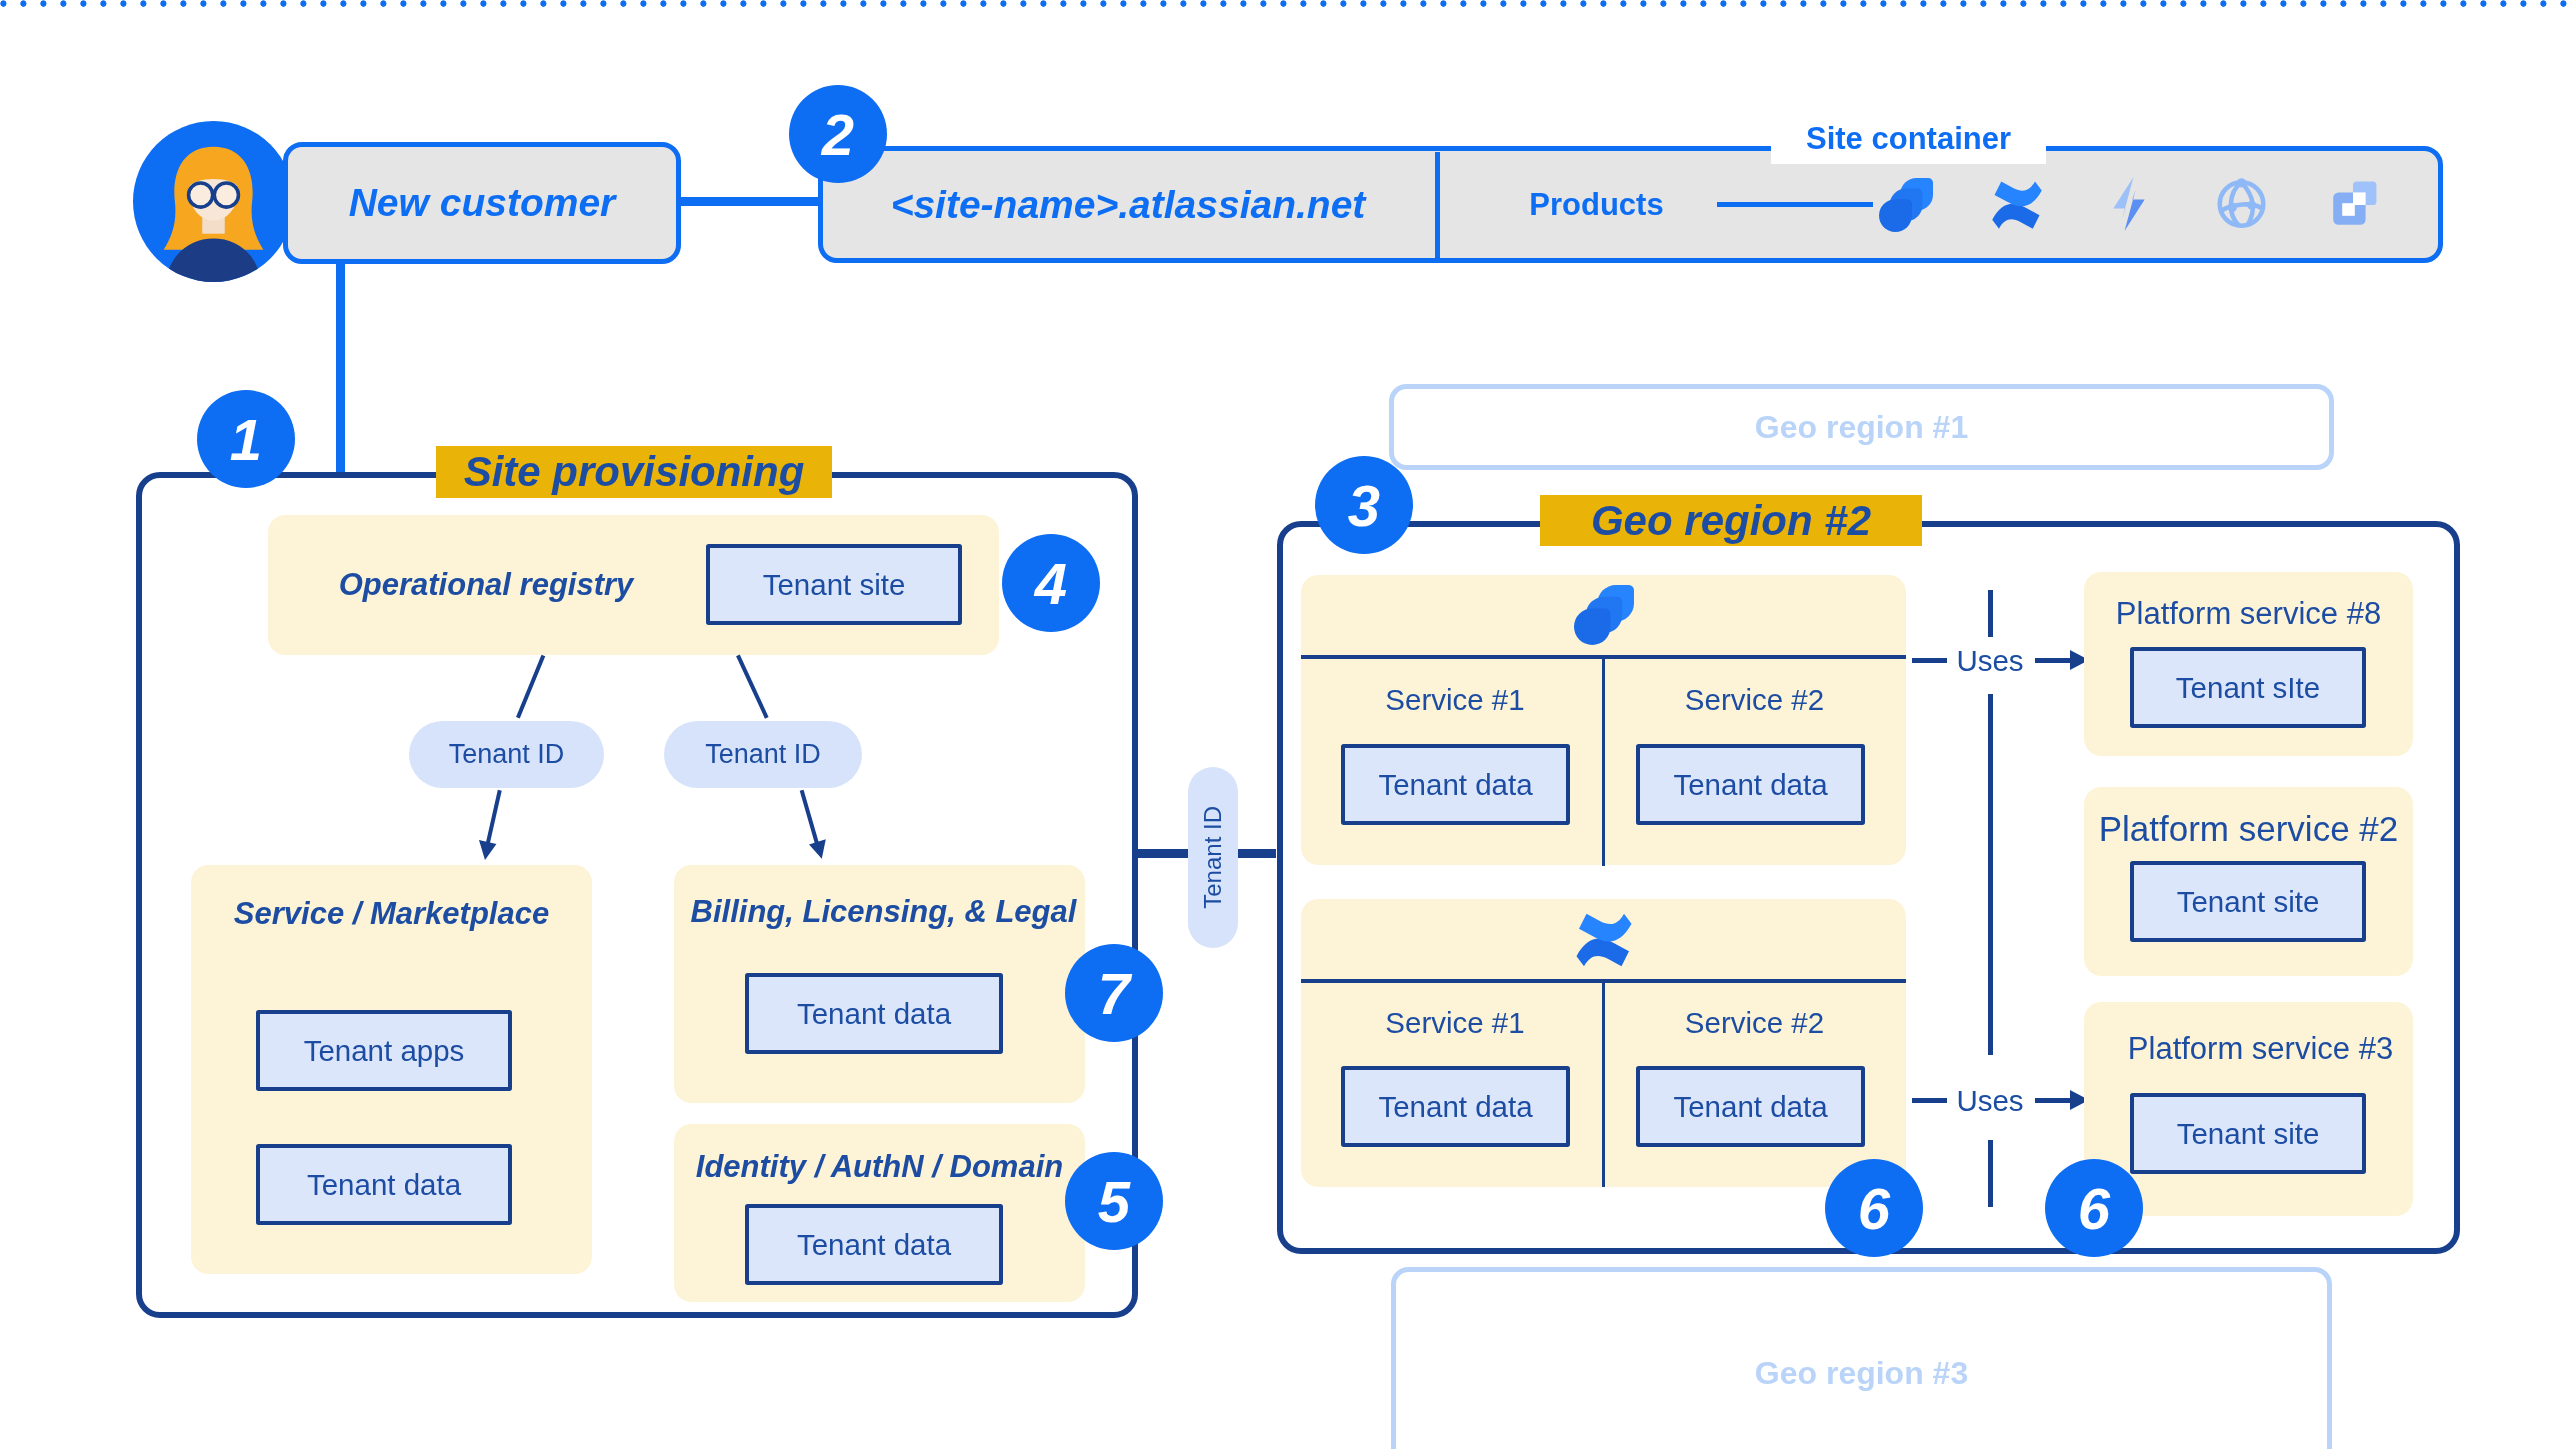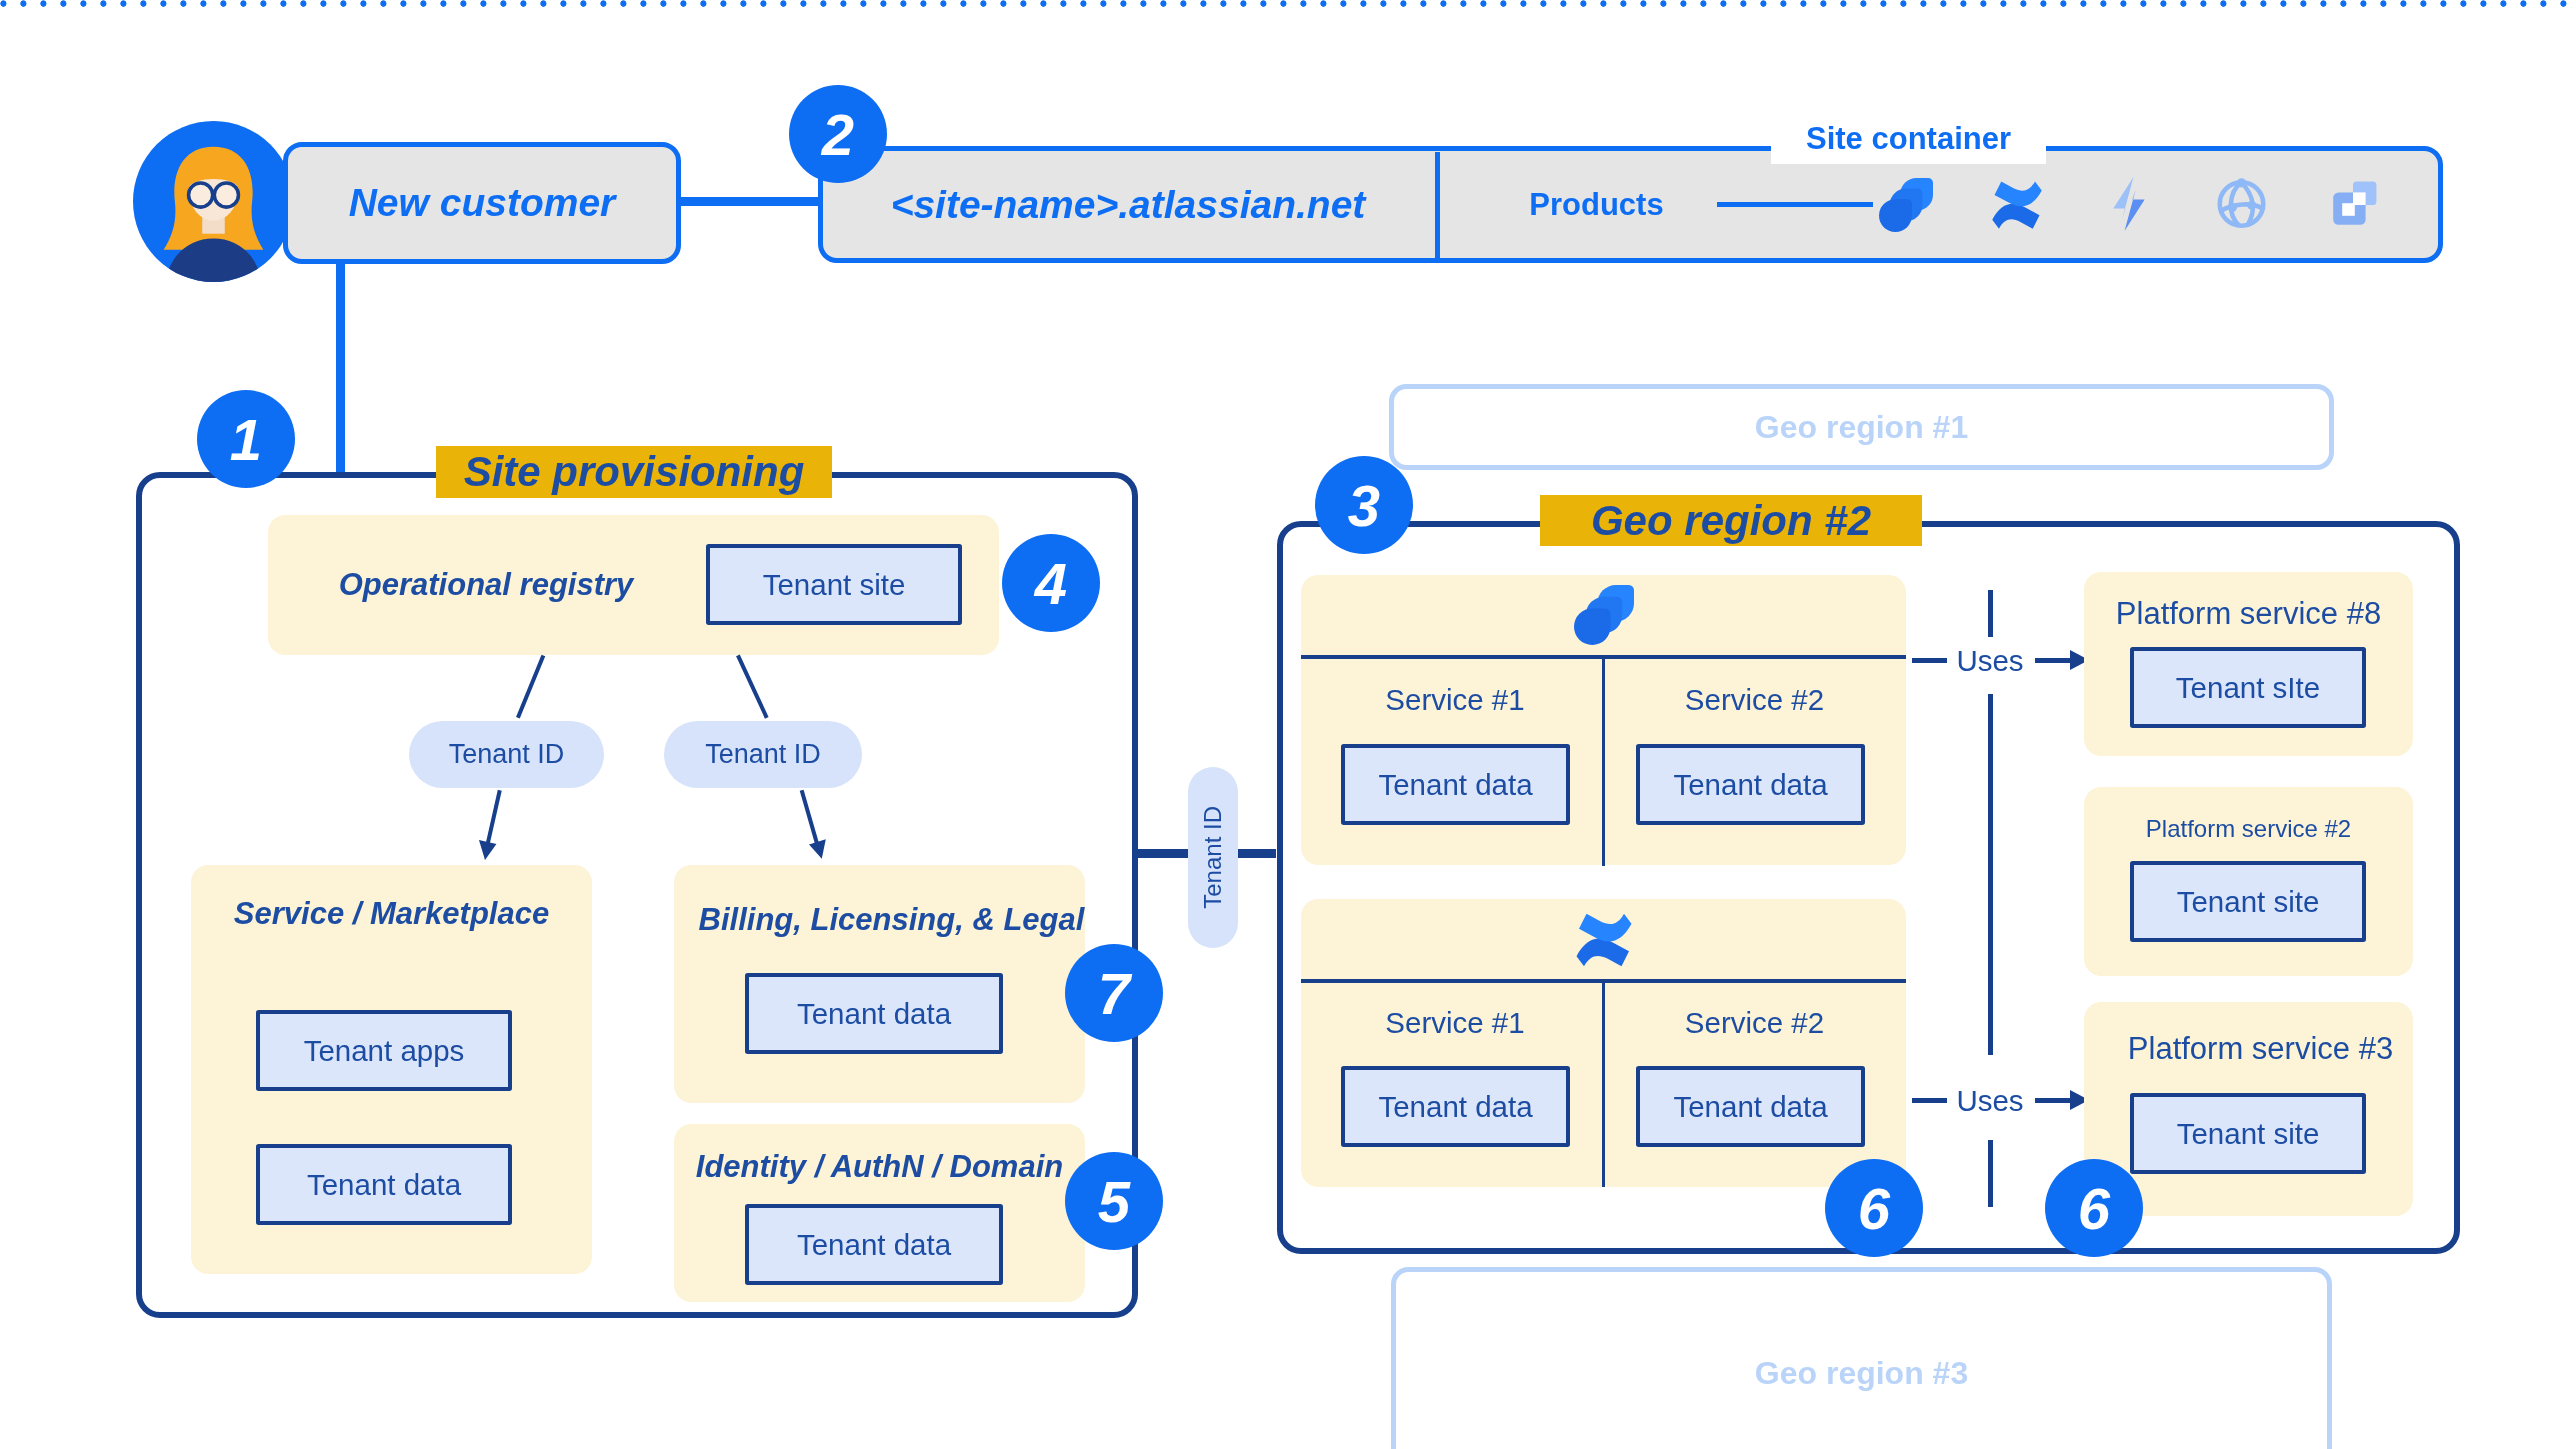--- a/index.html
+++ b/index.html
@@ -155,21 +155,21 @@
   <polygon points="1231,1251 1206,1259 1225,1280" fill="#173f8c"></polygon>
 </svg>
 
 <div class="abs cream" style="left:191px;top:865px;width:401px;height:409px;">
   <div class="abs flex titleit creamtitle" style="left:0;top:23.5px;width:100%;height:51px;">Service / Marketplace</div>
 </div>
 <div class="abs databox flex" style="left:256px;top:1010px;width:256px;height:81px;">Tenant apps</div>
 <div class="abs databox flex" style="left:256px;top:1144px;width:256px;height:81px;">Tenant data</div>
 
 <div class="abs cream" style="left:674px;top:865px;width:411px;height:238px;">
-  <div class="abs flex titleit creamtitle" style="left:12px;top:21.5px;width:100%;height:51px;margin-top:8px;">Billing, Licensing, &amp; Legal</div>
+  <div class="abs flex titleit creamtitle" style="left:4px;top:21.5px;width:100%;height:51px;">Billing, Licensing, &amp; Legal</div>
 </div>
 <div class="abs databox flex" style="left:745px;top:973px;width:258px;height:81px;">Tenant data</div>
 <div class="abs badge flex" style="left:1065px;top:944px;">7</div>
 
 <div class="abs cream" style="left:674px;top:1124px;width:411px;height:178px;">
   <div class="abs flex titleit creamtitle" style="left:0;top:17px;width:100%;height:51px;">Identity / AuthN / Domain</div>
 </div>
 <div class="abs databox flex" style="left:745px;top:1204px;width:258px;height:81px;">Tenant data</div>
 <div class="abs badge flex" style="left:1065px;top:1152px;">5</div>
 
@@ -225,21 +225,21 @@
 <div class="abs flex navylabel" style="left:1947px;top:1077px;width:86px;height:47px;background:#fff;">Uses</div>
 <div class="abs navyline" style="left:2035px;top:1098px;width:35px;height:4.7px;"></div>
 <div class="abs arrowhead" style="left:2070px;top:1090px;"></div>
 
 <div class="abs cream" style="left:2084px;top:572px;width:329px;height:184px;">
   <div class="abs flex navylabel" style="left:0;top:19.5px;width:100%;height:44px;font-size:31px;">Platform service #8</div>
 </div>
 <div class="abs databox flex" style="left:2130px;top:647px;width:236px;height:81px;">Tenant sIte</div>
 
 <div class="abs cream" style="left:2084px;top:787px;width:329px;height:189px;">
-  <div class="abs flex navylabel" style="left:0;top:19.5px;width:100%;height:44px;font-size:24px;">Platform service #2</div>
+  <div class="abs flex navylabel" style="left:0;top:19.5px;width:100%;height:44px;font-size:35px;">Platform service #2</div>
 </div>
 <div class="abs databox flex" style="left:2130px;top:861px;width:236px;height:81px;">Tenant site</div>
 
 <div class="abs cream" style="left:2084px;top:1002px;width:329px;height:214px;">
   <div class="abs flex navylabel" style="left:12px;top:25px;width:100%;height:44px;font-size:31px;">Platform service #3</div>
 </div>
 <div class="abs databox flex" style="left:2130px;top:1093px;width:236px;height:81px;">Tenant site</div>
 
 <div class="abs badge flex" style="left:1825px;top:1159px;">6</div>
 <div class="abs badge flex" style="left:2045px;top:1159px;">6</div>

